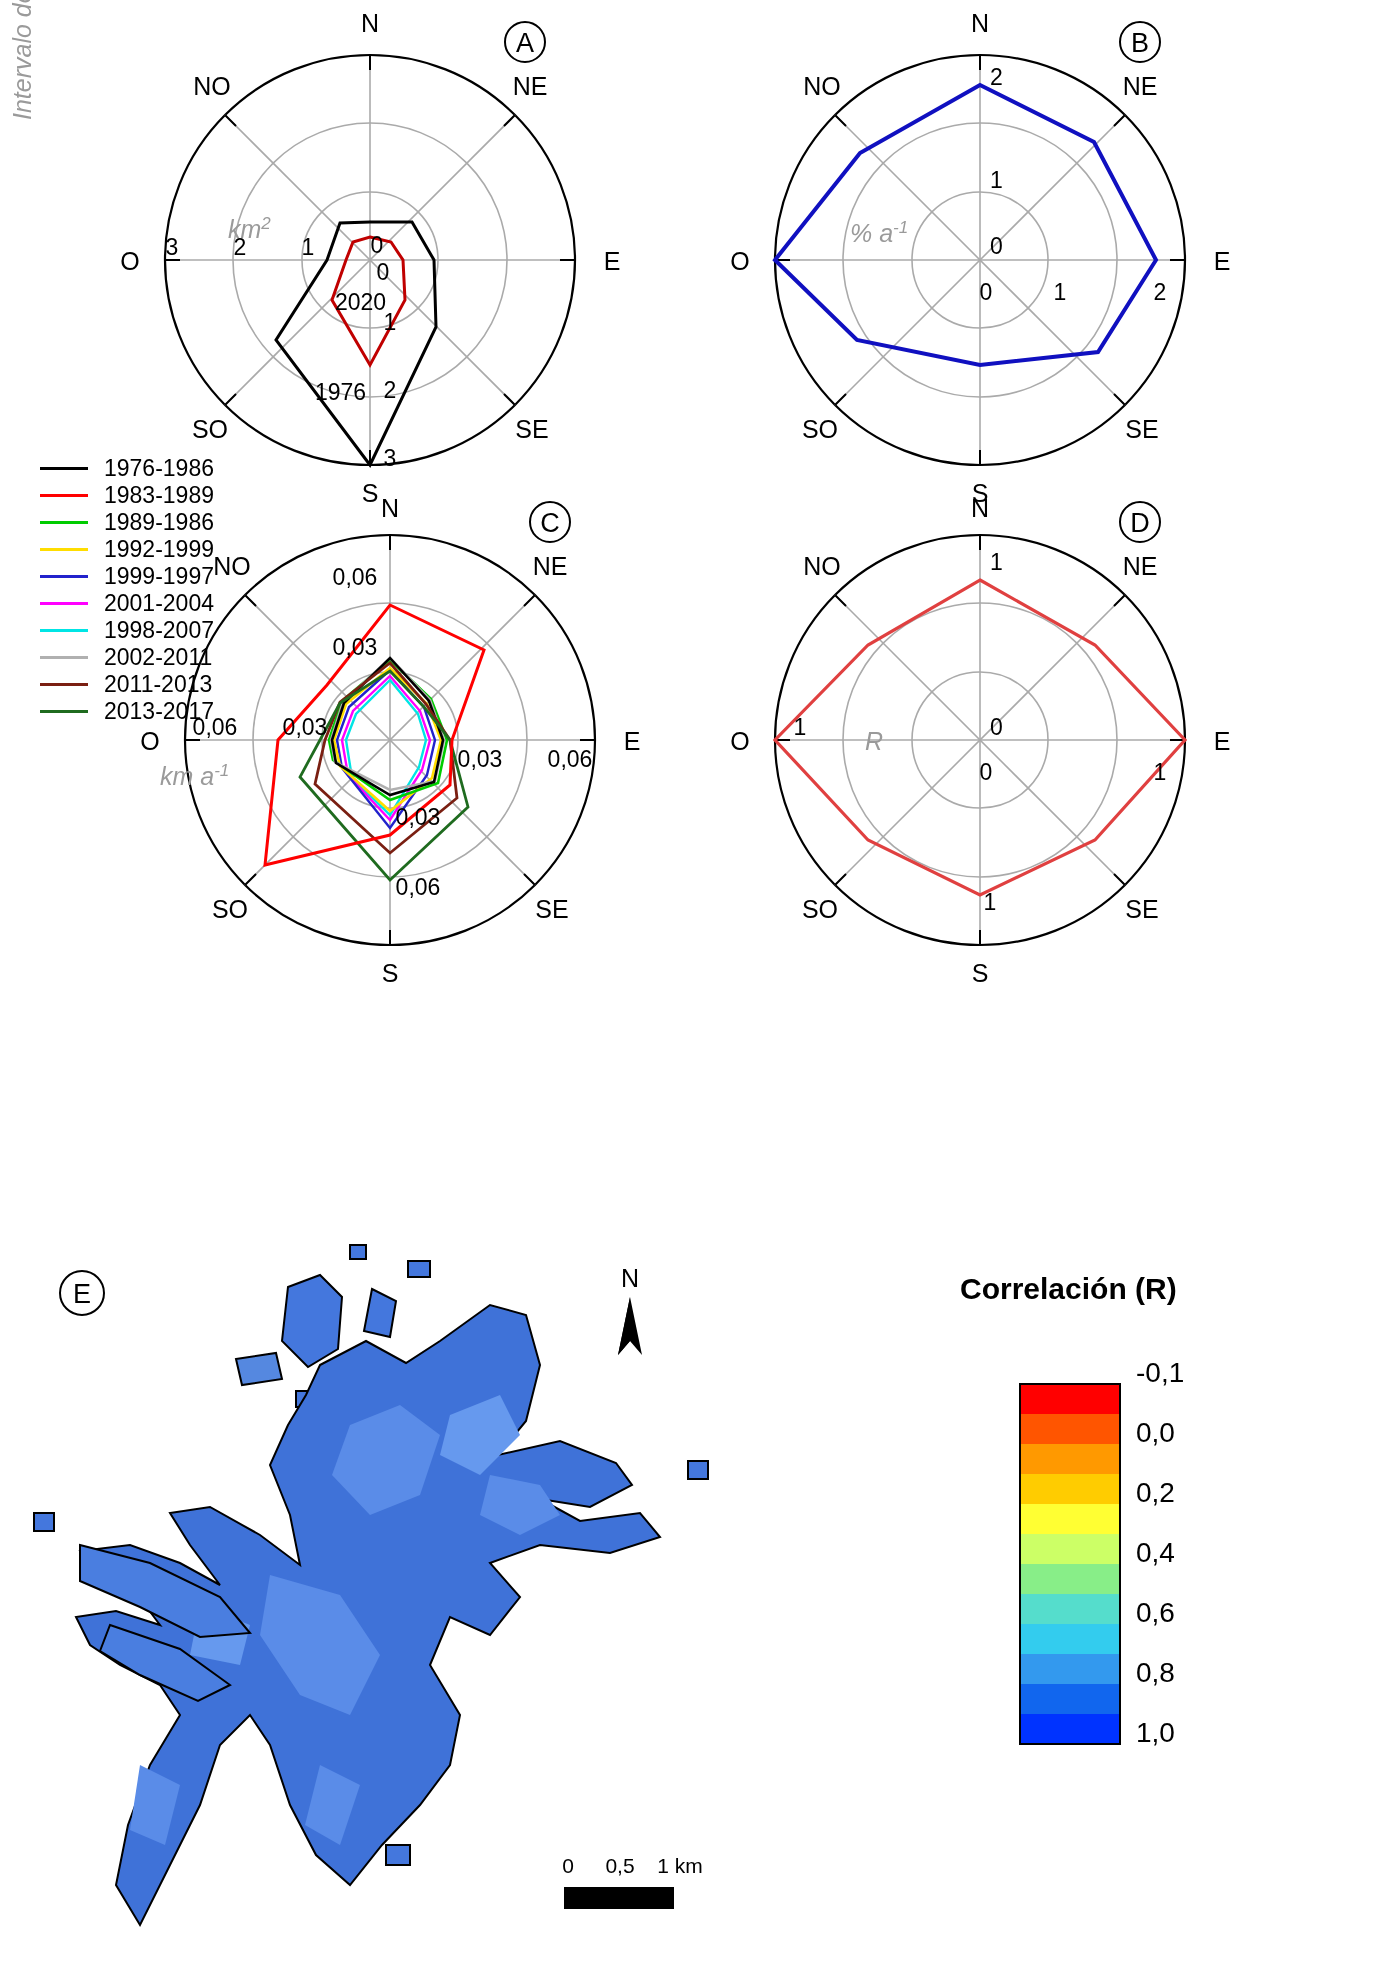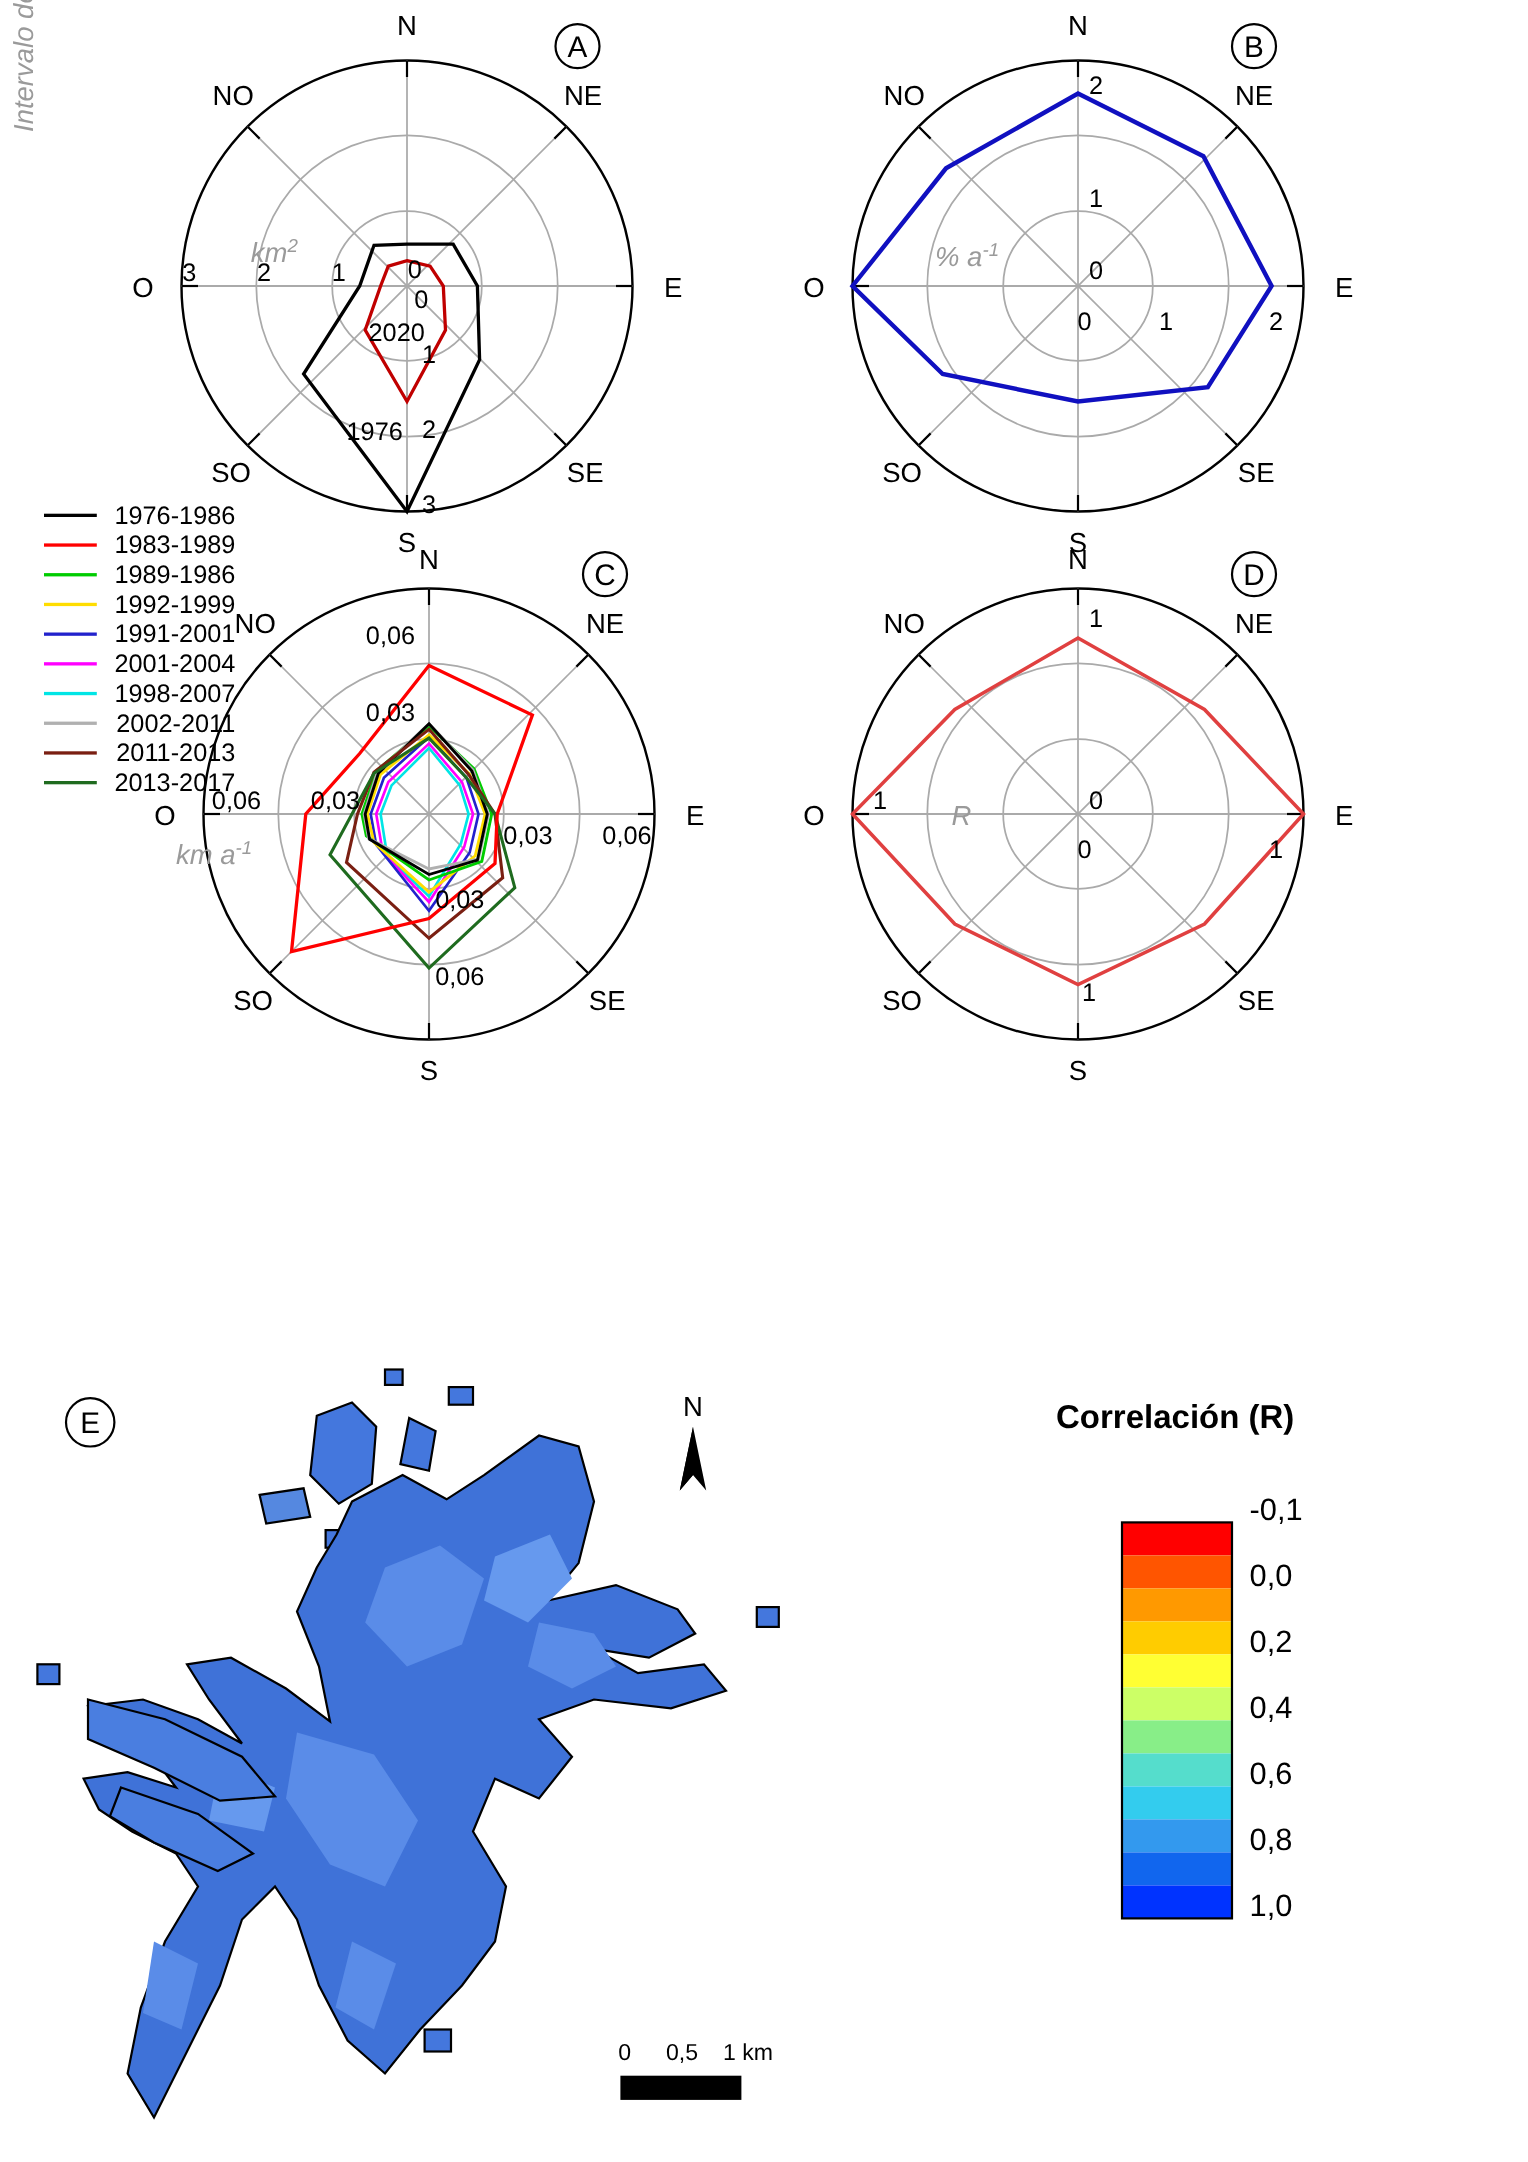--- a/index.html
+++ b/index.html
@@ -6,21 +6,21 @@
   body{width:1389px;height:1965px;position:relative;font-family:"Liberation Sans",sans-serif;color:#000;}
   .panel{position:absolute;}
   svg{display:block;overflow:visible;}
   text{font-family:"Liberation Sans",sans-serif;fill:#000;}
   .dirlbl{font-size:25px;}
   .ticklbl{font-size:23px;}
   .unitlbl{font-size:25px;font-style:italic;fill:#9a9a9a;}
   .panellbl{font-size:27px;}
   .axislbl{font-size:25px;font-style:italic;fill:#9a9a9a;}
   .legend{position:absolute;left:40px;top:455px;}
-  .legend table{border-collapse:collapse;text-align:right;}
+  .legend table{border-collapse:collapse;}
   .legend td{padding:0 0 0 0;height:26px;vertical-align:middle;}
   .legend .swatch{width:56px;}
   .legend .swatch div{width:48px;height:3px;}
   .legend .lbl{font-size:23px;padding-left:8px;white-space:nowrap;}
   .cbar-title{position:absolute;font-size:30px;font-weight:bold;}
   .scalebar-lbl{font-size:21px;}
 </style>
 </head>
 <body>
 
@@ -153,21 +153,21 @@
     <tr>
           <td class="swatch">
             <div style="background:#ffdd00"></div>
           </td>
           <td class="lbl">1992-1999</td>
         </tr>
     <tr>
           <td class="swatch">
             <div style="background:#2222cc"></div>
           </td>
-          <td class="lbl">1991-2001</td>
+          <td class="lbl">1999-1997</td>
         </tr>
     <tr>
           <td class="swatch">
             <div style="background:#ff00ff"></div>
           </td>
           <td class="lbl">2001-2004</td>
         </tr>
     <tr>
           <td class="swatch">
             <div style="background:#00e5e5"></div>

